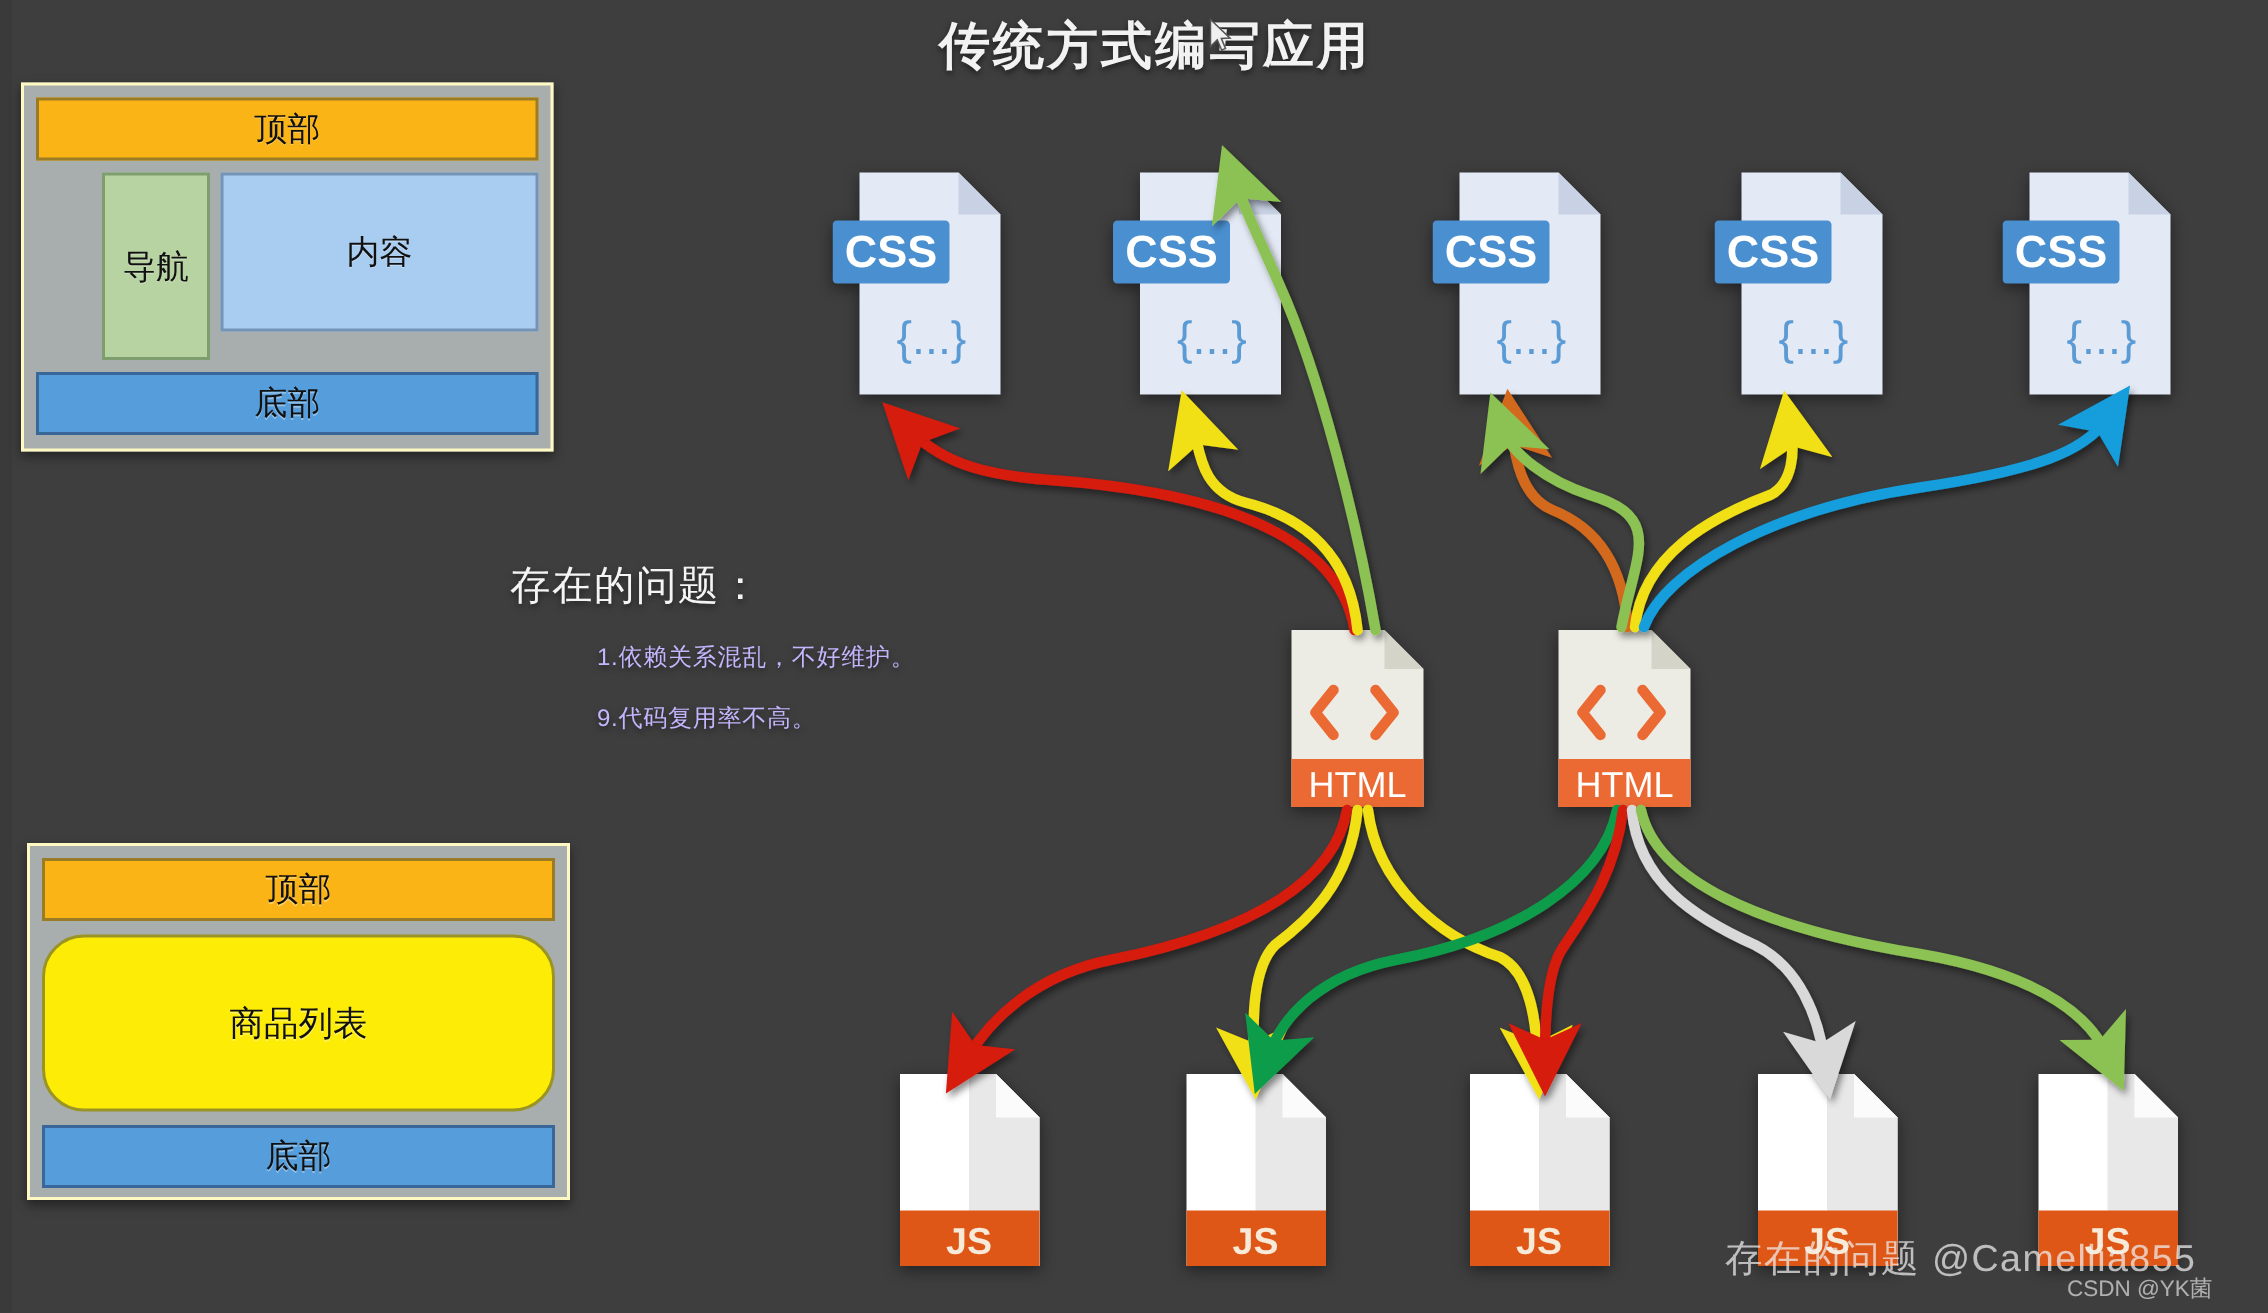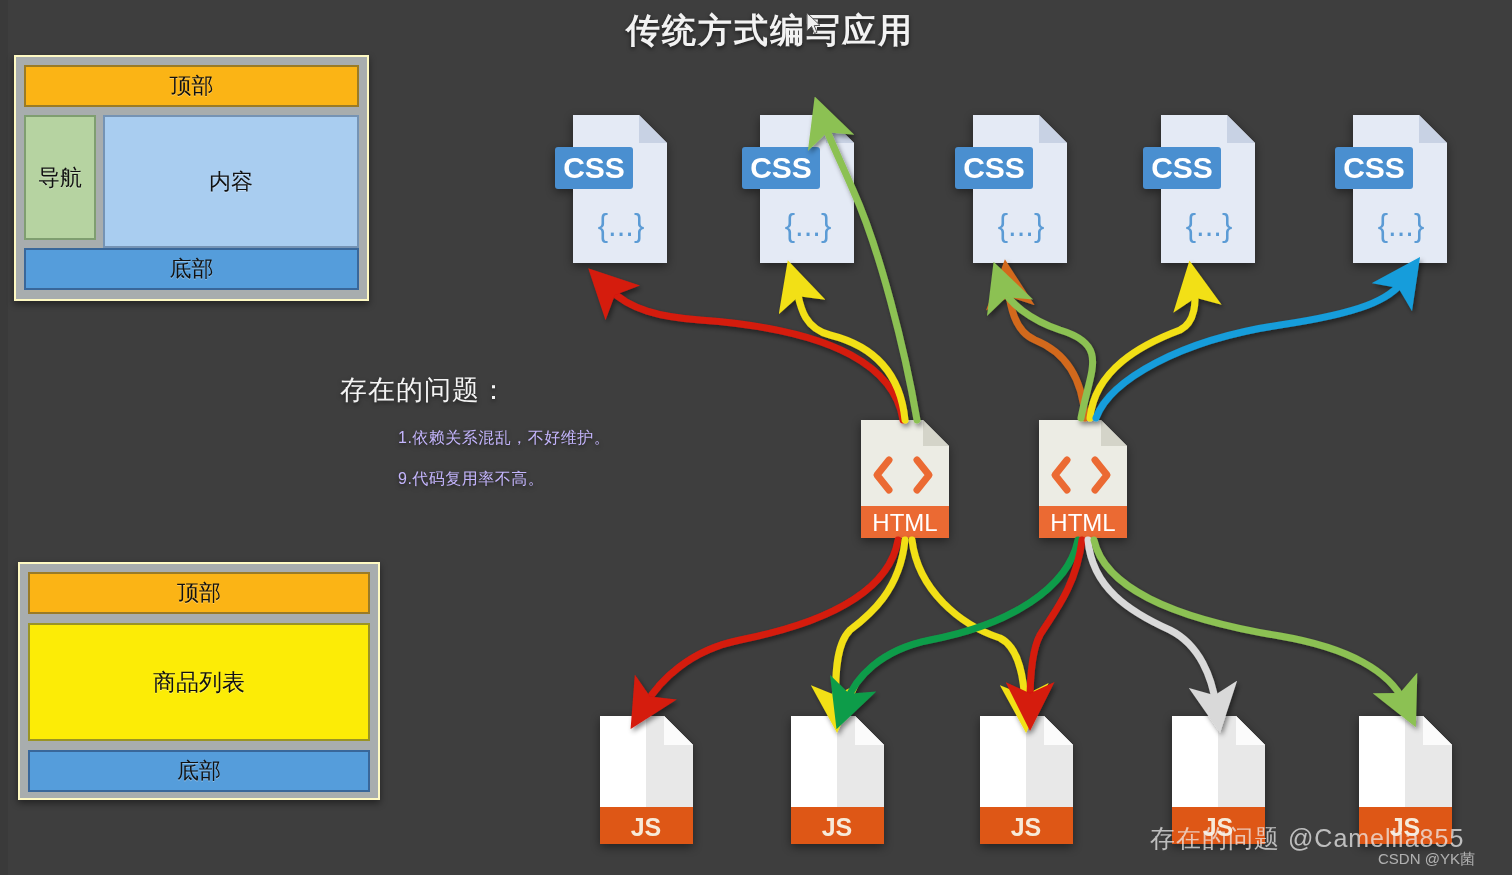--- a/index.html
+++ b/index.html
@@ -54,28 +54,28 @@
   .w-top    { background: #fbb415; border-color: #9a7b26; }
   .w-nav    { background: #b6d3a1; border-color: #7f9e70; }
   .w-main   { background: #a9cdf0; border-color: #7593b4; }
   .w-bottom { background: #559ddb; border-color: #39679a; }
   .w-list   { background: #fcec06; border-color: #9a9424; }
 
   
   #wire1 { left: 14px; top: 55px; width: 355px; height: 246px; }
   #wire1 .w-top    { width: 100%; height: 42px; font-size: 22px; }
   #wire1 .mid      { display: flex; gap: 7px; margin-top: 8px; height: 125px; }
-  #wire1 .w-nav    { width: 72px; height: 125px; font-size: 22px; flex-direction: column; line-height: 1.05; }
-  #wire1 .w-main   { flex: 1; height: 133px; font-size: 22px; }
+  #wire1 .w-nav    { width: 72px; height: 125px; font-size: 22px; flex-direction: column; line-height: 1.05; margin-left: 44px; }
+  #wire1 .w-main   { flex: 1; height: 106px; font-size: 22px; }
   #wire1 .w-bottom { width: 100%; height: 42px; margin-top: 8px; font-size: 22px; }
 
   
   #wire2 { left: 18px; top: 562px; width: 362px; height: 238px; }
   #wire2 .w-top    { width: 100%; height: 42px; font-size: 22px; }
-  #wire2 .w-list   { width: 100%; height: 118px; margin-top: 9px; font-size: 23px; }
+  #wire2 .w-list   { width: 100%; height: 118px; margin-top: 9px; font-size: 23px; border-radius: 28px; }
   #wire2 .w-bottom { width: 100%; height: 42px; margin-top: 9px; font-size: 22px; }
 
   
   .problems { position: absolute; left: 340px; top: 372px; }
   .problems .phead {
     color: #f4f4f4; font-size: 27px; font-weight: normal;
     text-shadow: 0 2px 4px rgba(0,0,0,.5);
     letter-spacing: 1px;
   }
   .problems .pitem {

